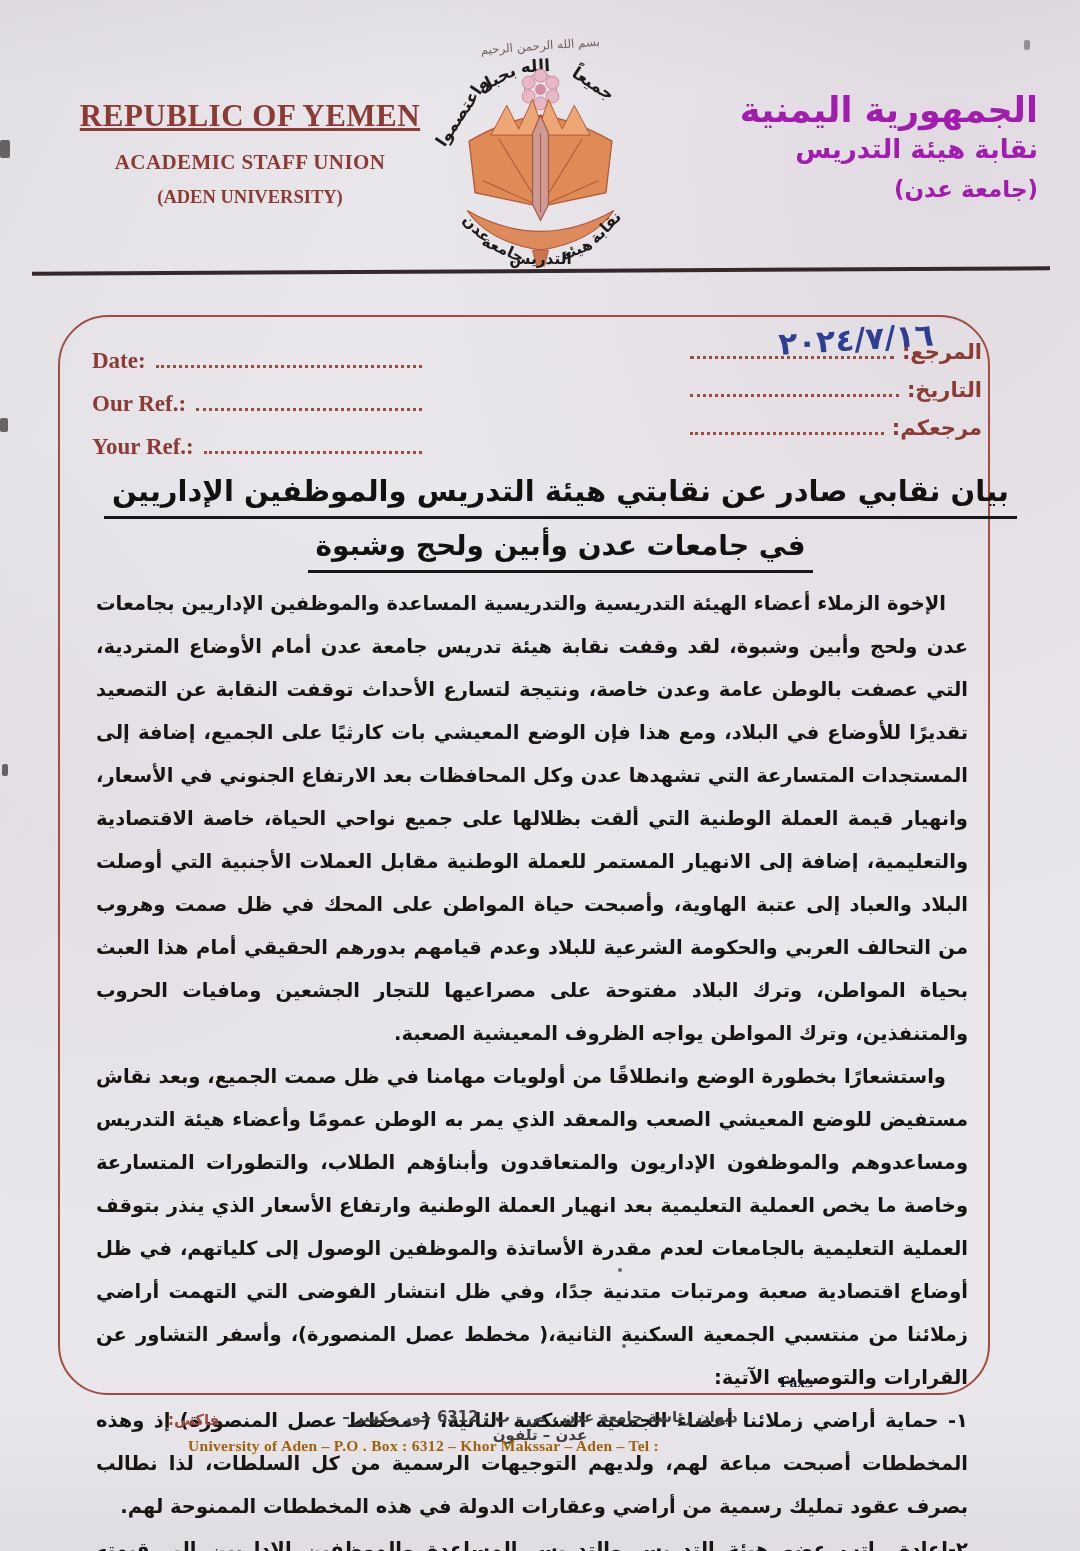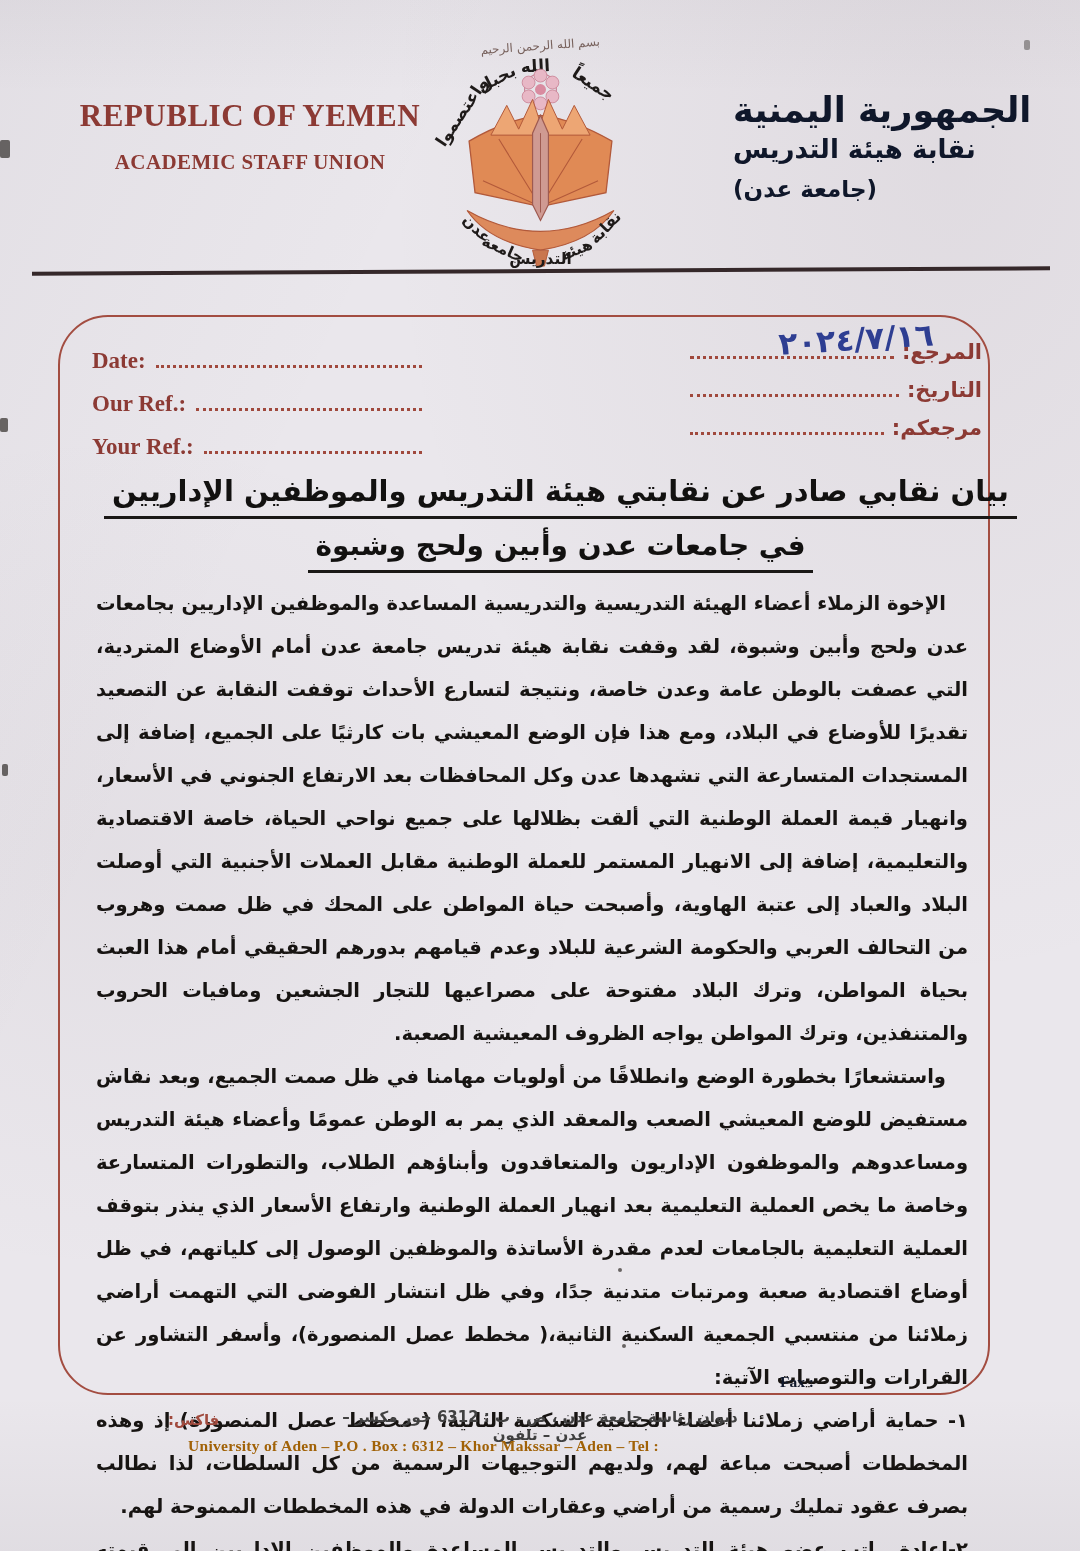--- a/index.html
+++ b/index.html
@@ -16,26 +16,26 @@
       radial-gradient(ellipse at 88% 10%, rgba(120,100,110,0.09), transparent 42%),
       radial-gradient(ellipse at 10% 55%, rgba(110,95,105,0.06), transparent 35%),
       linear-gradient(0deg, rgba(70,60,70,0.06), transparent 10%),
       linear-gradient(180deg, rgba(70,60,70,0.04), transparent 6%);
   }
   
   .lh-en {
     position:absolute; left:50px; top:98px; width:400px; text-align:center;
     color:#8c3a34; font-family:"Liberation Serif", serif; font-weight:bold;
   }
-  .lh-en .l1 { font-size:31px; letter-spacing:0.5px; }
+  .lh-en .l1 { font-size:31px; letter-spacing:0.5px;text-decoration:underline; }
   .lh-en .l2 { font-size:21px; margin-top:16px; letter-spacing:0.4px; }
   .lh-en .l3 { font-size:18.5px; margin-top:12px; }
   .lh-ar {
-    position:absolute; left:733px; top:90px; width:305px; text-align:left;
-    color:#0f172a; font-weight:bold;
+    position:absolute; left:733px; top:90px; width:305px; text-align:right;
+    color:#a21caf; font-weight:bold;
   }
   .lh-ar .l1 { font-size:35px; }
   .lh-ar .l2 { font-size:26px; margin-top:4px; }
   .lh-ar .l3 { font-size:23px; margin-top:12px; }
   .logo { position:absolute; left:418px; top:26px; width:245px; height:248px; }
   .logo text { font-family:"DejaVu Sans", sans-serif; }
   .logo .arcword { font-size:17px; font-weight:bold; fill:#1e1a19; text-anchor:middle; }
   .logo .arcword-b { font-size:15.5px; font-weight:bold; fill:#1e1a19; text-anchor:middle; }
   .logo .bismillah { font-size:12px; fill:#77615c; text-anchor:middle; }
   .separator {
@@ -94,20 +94,21 @@
 </style>
 </head>
 <body>
 
 <div class="page">
   <div class="paper-texture"></div>
 
   <div class="lh-en">
     <div class="l1">REPUBLIC OF YEMEN</div>
     <div class="l2">ACADEMIC STAFF UNION</div>
+    <div class="l3">(ADEN UNIVERSITY)</div>
   </div>
 
   <svg class="logo" viewBox="0 0 240 250">
     <text class="bismillah" x="120" y="24" transform="rotate(-4 120 24)">بسم الله الرحمن الرحيم</text>
 
     <text class="arcword" x="120" y="50" transform="rotate(-56 120 140)">واعتصموا</text>
     <text class="arcword" x="120" y="48" transform="rotate(-27 120 140)">بحبل</text>
     <text class="arcword" x="120" y="46" transform="rotate(-3 120 140)">الله</text>
     <text class="arcword" x="120" y="48" transform="rotate(33 120 140)">جميعاً</text>
 

